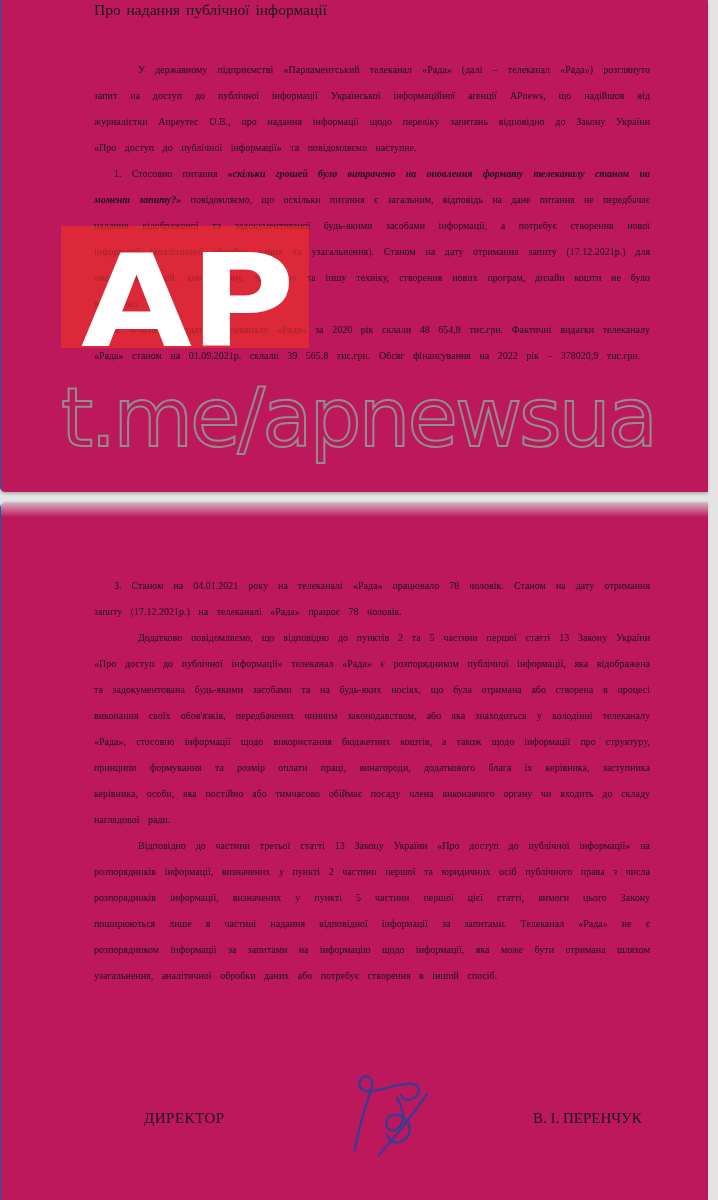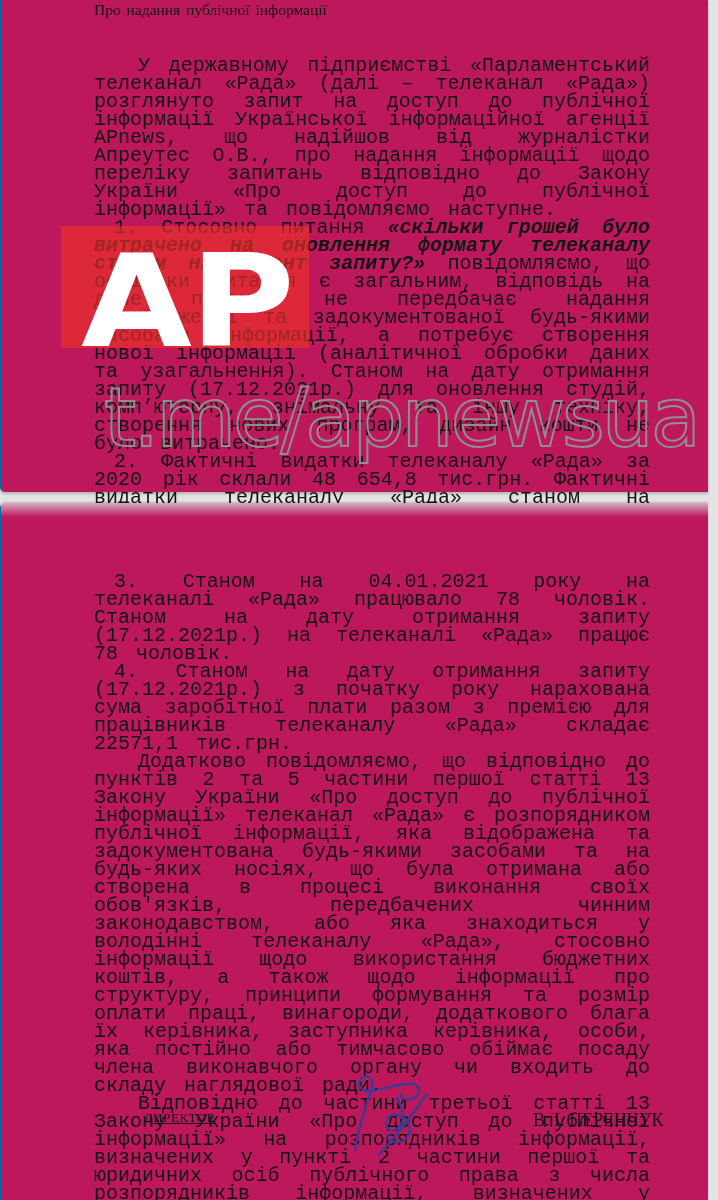--- a/index.html
+++ b/index.html
@@ -32,26 +32,25 @@
   .page-2::before {
     content: "";
     position: absolute;
     top: 0; left: 0; right: 0;
     height: 14px;
     background: linear-gradient(#dddddd, rgba(255,255,255,0));
     opacity: 0.75;
     pointer-events: none;
   }
   .doc-text {
-    font-size: 20px;
-    line-height: 18px;
+    font-size: 10px;
+    line-height: 26px;
     color: #141414;
     text-align: justify;
     word-spacing: 6px;
-    font-family: Liberation Mono, monospace;
   }
   .subject-line {
     position: absolute;
     left: 93px;
     top: 1px;
     font-size: 15.5px;
     color: #141414;
     word-spacing: 2px;
   }
   .body-block-1 {
@@ -101,38 +100,36 @@
     position: absolute;
     left: 60px;
     top: 370px;
     font-family: "DejaVu Sans", sans-serif;
     font-size: 82px;
     letter-spacing: -3px;
     white-space: nowrap;
     color: transparent;
     -webkit-text-stroke: 2px #8f8f8f;
     z-index: 6;
-    margin-left: 43px;
   }
 
   
   .director-title {
     position: absolute;
     left: 143px;
     top: 607px;
-    font-size: 13px;
+    font-size: 15px;
     letter-spacing: 0.5px;
     color: #141414;
-    text-decoration: underline;
   }
   .signature-name {
     position: absolute;
     left: 532px;
     top: 607px;
-    font-size: 18px;
+    font-size: 15px;
     color: #141414;
   }
   .signature-svg {
     position: absolute;
     left: 338px;
     top: 565px;
     width: 112px;
     height: 92px;
   }
 </style>
@@ -151,21 +148,20 @@
   <div class="ap-box">
     <div class="ap-letters">AP</div>
   </div>
 
   <div class="tg-watermark">t.me/apnewsua</div>
 </div>
 
 <div class="page page-2">
   <div class="body-block-2 doc-text">
     <p class="indent-sm">3.  Станом на  04.01.2021 року на телеканалі «Рада»  працювало  78 чоловік. Станом на  дату отримання запиту (17.12.2021р.) на телеканалі «Рада»  працює 78 чоловік.</p>
-    <p class="indent-sm">4. Станом  на  дату   отримання  запиту  (17.12.2021р.)  з  початку  року нарахована сума заробітної плати разом з премією для працівників телеканалу «Рада»  складає 22571,1 тис.грн.</p>
     <p class="indent-lg">Додатково повідомляємо, що відповідно до пунктів 2 та 5 частини першої статті 13 Закону України «Про доступ до публічної інформації» телеканал «Рада» є розпорядником публічної інформації, яка відображена та задокументована будь-якими засобами та на будь-яких носіях, що була отримана або створена в процесі виконання своїх обов'язків, передбачених чинним законодавством, або яка знаходиться у володінні телеканалу «Рада», стосовно інформації щодо використання бюджетних коштів, а також щодо інформації про структуру, принципи формування та розмір оплати праці, винагороди, додаткового блага їх керівника, заступника керівника, особи, яка постійно або тимчасово обіймає посаду члена виконавчого органу чи входить до складу наглядової ради.</p>
     <p class="indent-lg">Відповідно до частини третьої статті 13 Закону України «Про доступ до публічної інформації» на розпорядників інформації, визначених у пункті 2 частини першої та юридичних осіб публічного права з числа розпорядників інформації, визначених у пункті 5 частини першої цієї статті, вимоги цього Закону поширюються лише в частині надання відповідної інформації за запитами. Телеканал «Рада» не є розпорядником інформації за запитами на інформацію щодо інформації, яка може бути отримана шляхом узагальнення, аналітичної обробки даних або потребує створення в інший спосіб.</p>
   </div>
 
   <div class="director-title">ДИРЕКТОР</div>
 
   <svg class="signature-svg" viewBox="0 0 112 92" fill="none" xmlns="http://www.w3.org/2000/svg">
     <g stroke="#3a3b92" stroke-width="2.4" stroke-linecap="round" fill="none">
       <path d="M16,82 C20,56 29,32 33,19 C35,10 27,5 22,11 C17,18 23,25 34,23 C50,20 65,14 74,16 C83,18 81,28 73,31 C68,33 63,31 62,27"></path>
       <path d="M58,30 C63,38 67,50 61,58 C55,66 44,62 48,52 C51,44 61,46 67,52 C72,57 73,66 65,72 C58,77 50,74 48,67"></path>

